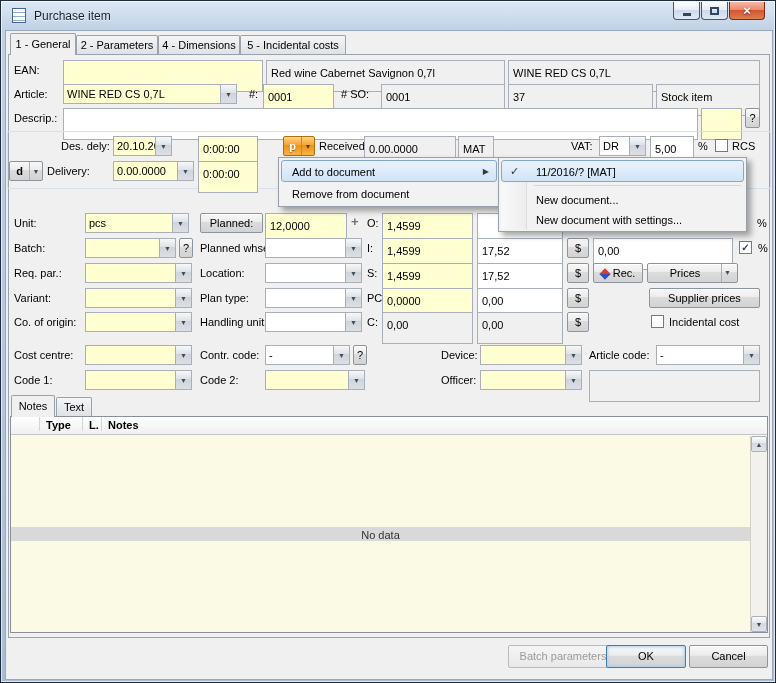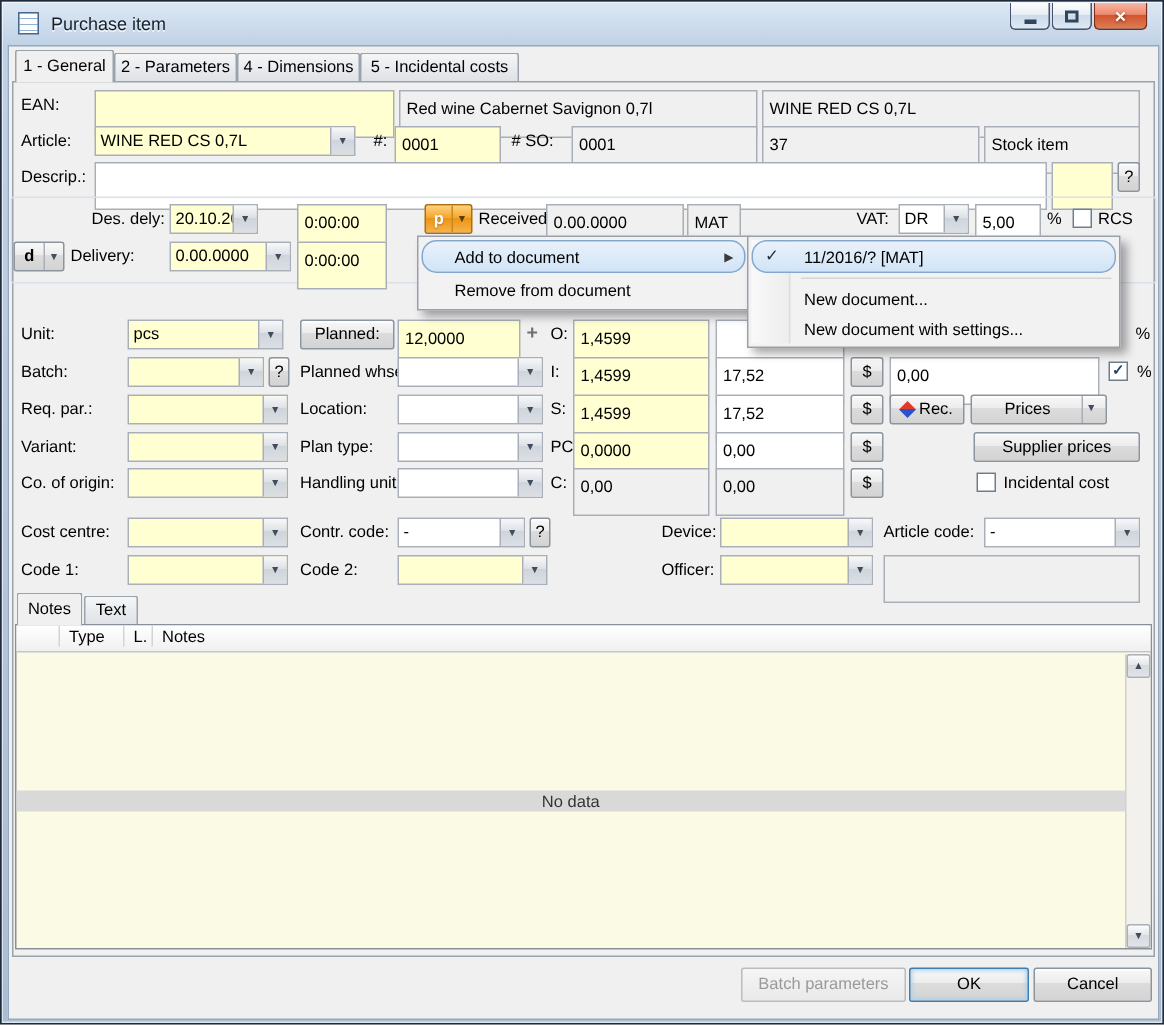--- a/index.html
+++ b/index.html
@@ -38,30 +38,30 @@
 .split.orange{border:1px solid #a9700f;background:linear-gradient(#ffd180,#f5a62e 45%,#ec9312 46%,#f8b24b)}
 .split.orange .sp-main{color:#fff;text-shadow:0 1px 1px rgba(120,70,0,.6)}
 .split.orange .sp-arr{border-left:1px solid #c88a1a;color:#5d3c03}
 .split.gray{border:1px solid #8c949e;background:linear-gradient(#f8f8f8,#ececec 45%,#dcdcdc 46%,#d3d3d3)}
 .split.gray .sp-arr{border-left:1px solid #aab0b8;color:#414d5c}
 .cb{position:absolute;width:13px;height:13px;background:#fff;border:1px solid #6f7c8a;display:flex;align-items:center;justify-content:center;font-size:10px;font-weight:bold;color:#28415c;cursor:pointer;line-height:1}
 .groupbox{position:absolute;border:1px solid #d9e0e9;border-radius:2px}
 .gem{display:inline-block;width:8px;height:8px;background:linear-gradient(135deg,#e03a2a 50%,#2b50c8 50%);transform:rotate(45deg);margin-right:4px;vertical-align:middle}
 .plus{font-weight:bold;color:#707070;font-size:13px;cursor:pointer}
 .menu{position:absolute;background:#f2f2f2;border:1px solid #99a0ab;box-shadow:4px 4px 6px rgba(0,0,0,.35);padding:2px;z-index:50}
-.mi{position:relative;height:22px;line-height:20px;padding:1px 26px 0 21px;white-space:nowrap;cursor:pointer;border:1px solid transparent;border-radius:10px}
+.mi{position:relative;height:22px;line-height:20px;padding:1px 26px 0 10px;white-space:nowrap;cursor:pointer;border:1px solid transparent;border-radius:3px}
 .mi.hl{background:linear-gradient(#eaf2fb,#d0e4f7);border-color:#84a8cd}
 .mi-sub{position:absolute;right:7px;top:7px;font-size:8px;color:#3a3a3a;line-height:1}
 .submenu .mi{padding-left:34px}
 .gutter{position:absolute;left:2px;top:2px;bottom:2px;width:26px;background:linear-gradient(90deg,#f9f9f9,#ededed);border-right:1px solid #dcdcdc}
 .mi-check{position:absolute;left:8px;top:5px;font-size:11px;color:#1c2f45;line-height:1}
 .msep{height:1px;background:#d5d5d5;margin:3px 3px 3px 33px}
 .ntable{position:absolute;left:9px;top:415px;width:758px;height:217px;border:1px solid #8a9099;background:#fbfae4}
 .nt-header{position:absolute;left:0;top:0;right:0;height:18px;background:linear-gradient(#ffffff,#f0f0f0);border-bottom:1px solid #c6c6c6}
-.nt-cell{position:absolute;top:0;height:14px;line-height:17px;font-weight:normal;padding-left:6px;border-right:1px solid #d4d4d4}
+.nt-cell{position:absolute;top:0;height:14px;line-height:17px;font-weight:bold;padding-left:6px;border-right:1px solid #d4d4d4}
 .nt-body{position:absolute;left:0;top:19px;right:17px;bottom:0}
 .nodata{position:absolute;left:0;right:0;top:91px;height:14px;background:#d9d9d9;text-align:center;line-height:16px;color:#333}
 .sb{position:absolute;right:0;top:19px;bottom:0;width:17px;background:#f2f1ee;border-left:1px solid #d4d0c8}
 .sb-btn{position:absolute;left:0;width:16px;height:16px;border:1px solid #aab0b8;border-radius:2px;background:linear-gradient(#fcfcfc,#e4e6e9 45%,#d6dade 46%,#e0e3e7);display:flex;align-items:center;justify-content:center;font-size:7px;color:#414d5c;cursor:pointer}
 </style>
 </head>
 <body>
 
 <div class="window">
 
@@ -283,21 +283,21 @@
     </div>
     <div class="sb">
       <div class="sb-btn" style="top:0">▲</div>
       <div class="sb-btn" style="bottom:0">▼</div>
     </div>
   </div>
 
   <div class="tab active" style="left:10px;top:394px;width:44px;height:22px"><span>Notes</span></div>
   <div class="tab" style="left:55px;top:396px;width:36px"><span>Text</span></div>
 
-  <div class="btn disabled" style="left:493px;top:644px;width:110px;height:23px;line-height:21px">Batch parameters</div>
+  <div class="btn disabled" style="left:507px;top:644px;width:110px;height:23px;line-height:21px">Batch parameters</div>
   <div class="btn default" style="left:605px;top:644px;width:80px;height:23px;line-height:21px">OK</div>
   <div class="btn" style="left:688px;top:644px;width:79px;height:23px;line-height:21px">Cancel</div>
 
   <div class="menu" style="left:277px;top:156px;width:222px">
     <div class="mi hl">
       <span>Add to document</span>
       <span class="mi-sub">▶</span>
     </div>
     <div class="mi">
       <span>Remove from document</span>

